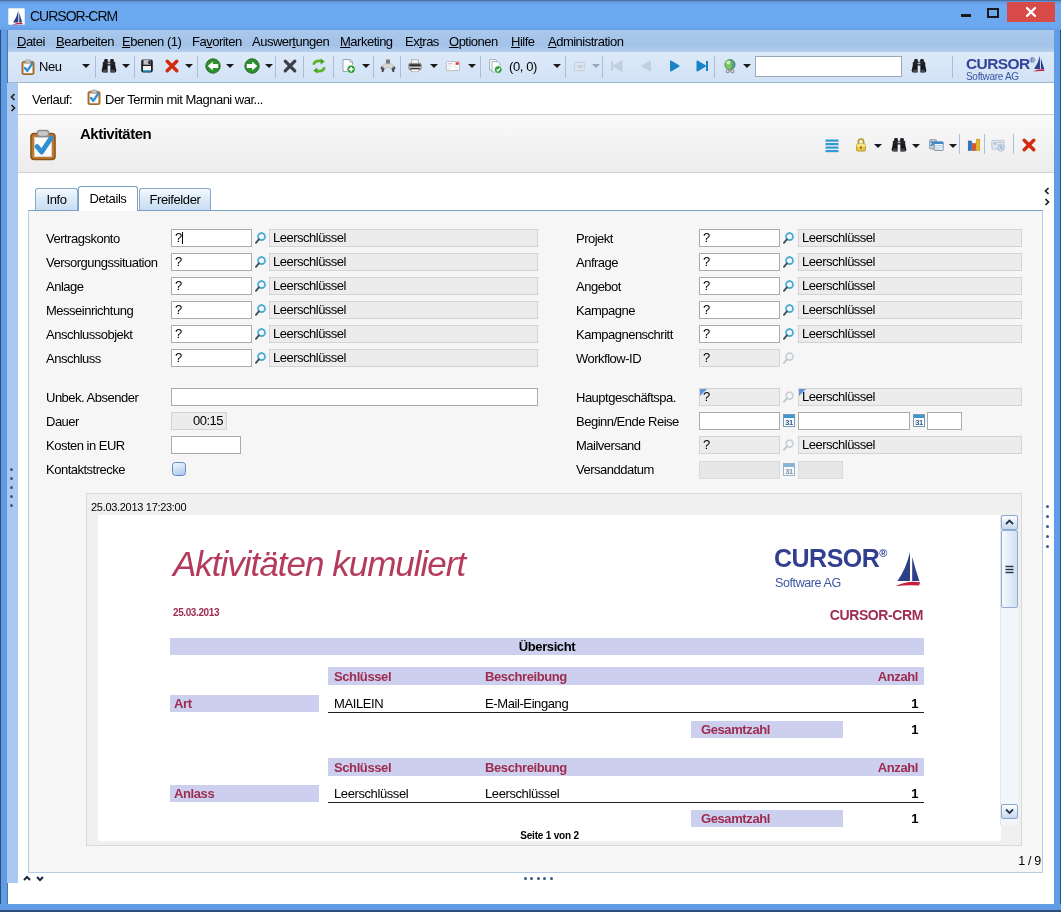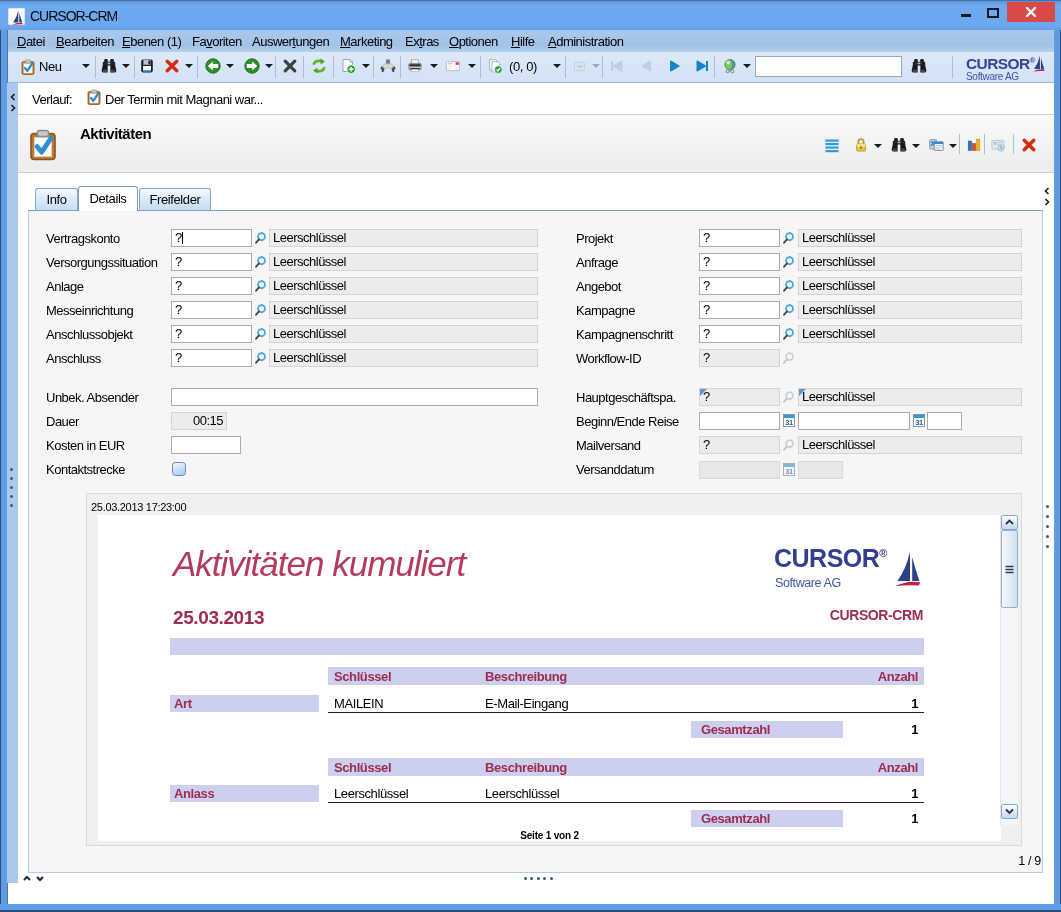--- a/index.html
+++ b/index.html
@@ -510,23 +510,24 @@
 </div>
 <div id="repwrap">
   <div style="position:absolute;left:4px;top:7px;font-size:11px;letter-spacing:-0.3px;">25.03.2013 17:23:00</div>
   <div id="reppage">
     <div style="position:absolute;left:75px;top:29px;font-size:35px;font-style:italic;color:#b43b5e;letter-spacing:-1px;">Aktivitäten kumuliert</div>
     <div style="position:absolute;left:676px;top:29px;font-size:25px;font-weight:bold;color:#323f8f;letter-spacing:-0.5px;">CURSOR<span style="font-size:11px;vertical-align:10px;">®</span></div>
     <div style="position:absolute;left:677px;top:61px;font-size:12.5px;color:#3c55a5;letter-spacing:-0.4px;">Software AG</div>
     <svg style="position:absolute;left:797px;top:31px" width="26" height="46" viewBox="0 0 13 18">
         <use href="#ic-boat"></use>
       </svg>
-    <div class="rred" style="left:75px;top:92px;font-size:19px;">25.03.2013</div>
+    <div class="rred" style="left:75px;top:92px;font-size:10px;">25.03.2013</div>
     <div class="rred" style="left:625px;top:92px;width:200px;text-align:right;font-size:14px;">CURSOR-CRM</div>
     <div class="rlav" style="left:72px;top:123px;width:754px;height:17px;"></div>
+    <div style="position:absolute;left:72px;top:124px;width:754px;text-align:center;font-weight:bold;font-size:13px;letter-spacing:-0.4px;">Übersicht</div>
 
     <div class="rlav" style="left:230px;top:152px;width:596px;height:18px;"></div>
     <div class="rred" style="left:236px;top:154px;">Schlüssel</div>
     <div class="rred" style="left:387px;top:154px;">Beschreibung</div>
     <div class="rred" style="left:700px;top:154px;width:120px;text-align:right;">Anzahl</div>
     <div class="rlav" style="left:72px;top:180px;width:149px;height:17px;"></div>
     <div class="rred" style="left:76px;top:181px;">Art</div>
     <div class="rblk" style="left:236px;top:181px;">MAILEIN</div>
     <div class="rblk" style="left:387px;top:181px;">E-Mail-Eingang</div>
     <div class="rblk" style="left:700px;top:181px;width:120px;text-align:right;font-weight:bold;">1</div>

